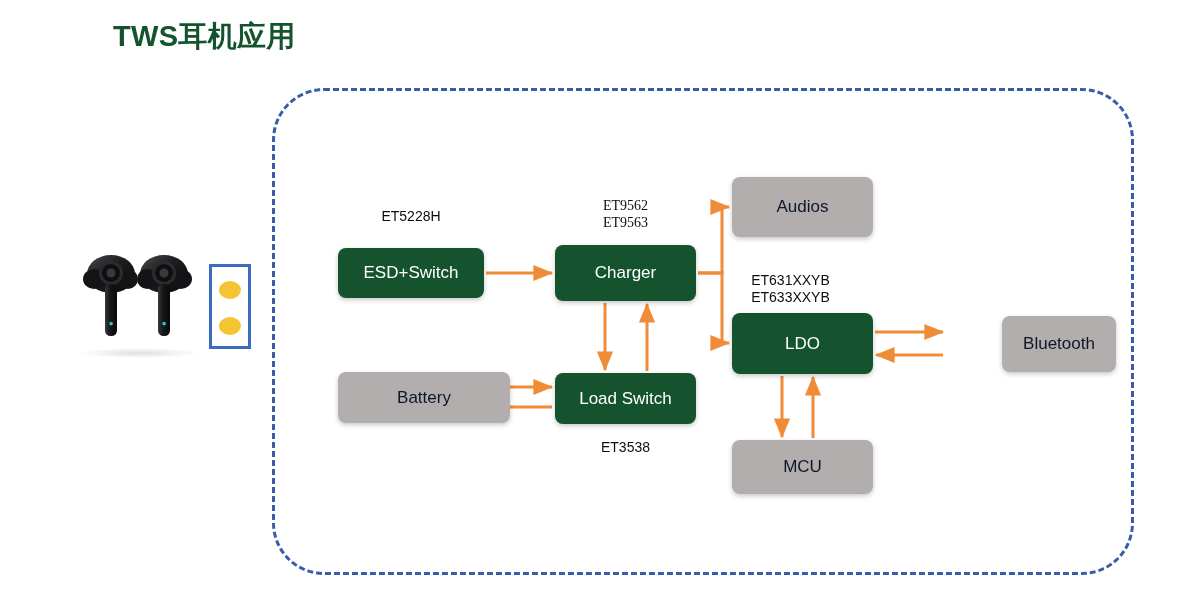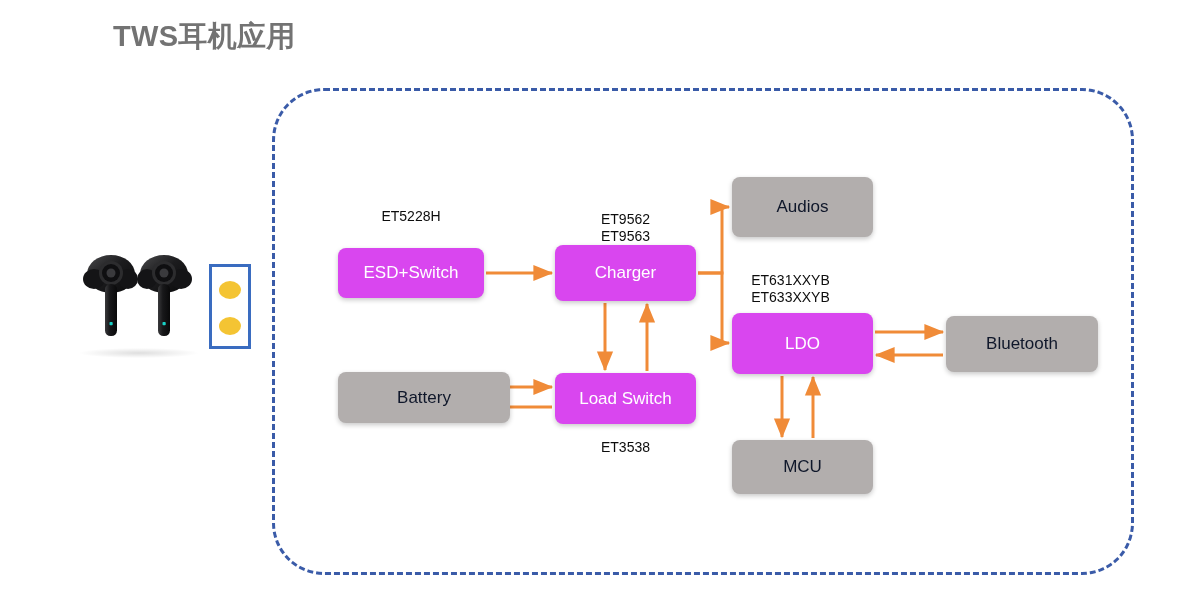--- a/index.html
+++ b/index.html
@@ -19,21 +19,21 @@
     overflow: hidden;
   }
 
   
   #page-title {
     position: absolute;
     left: 113px;
     top: 17px;
     font-size: 29px;
     font-weight: bold;
-    color: #737373;
+    color: #14532d;
     letter-spacing: 0.3px;
     white-space: nowrap;
     text-align: center;
   }
 
   
   #dashed-frame {
     position: absolute;
     left: 272px;
     top: 88px;
@@ -90,48 +90,48 @@
     box-sizing: border-box;
     border-radius: 8px;
     display: flex;
     align-items: center;
     justify-content: center;
     font-size: 17px;
     box-shadow: 0 2px 5px rgba(0,0,0,0.22);
     white-space: nowrap;
   }
   .block.blue {
-    background: #d946ef;
+    background: #14532d;
     color: #ffffff;
   }
   .block.gray {
     background: #B2AEAD;
     color: #0f172a;
   }
 
   #block-esd       { left: 338px; top: 248px; width: 146px; height: 50px; }
   #block-charger   { left: 555px; top: 245px; width: 141px; height: 56px; }
   #block-audios    { left: 732px; top: 177px; width: 141px; height: 60px; }
   #block-ldo       { left: 732px; top: 313px; width: 141px; height: 61px; }
-  #block-bluetooth { left: 946px; top: 316px; width: 152px; height: 56px; }
+  #block-bluetooth { left: 1002px; top: 316px; width: 114px; height: 56px; }
   #block-battery   { left: 338px; top: 372px; width: 172px; height: 51px; }
   #block-loadsw    { left: 555px; top: 373px; width: 141px; height: 51px; }
   #block-mcu       { left: 732px; top: 440px; width: 141px; height: 54px; }
 
   
   .annot {
     position: absolute;
     font-size: 14px;
     color: #0d0d0d;
     line-height: 17px;
     white-space: pre-line;
     text-align: center;
   }
   #annot-esd     { left: 338px; top: 208px; width: 146px; }
-  #annot-charger { left: 555px; top: 211px; width: 141px; }
+  #annot-charger { left: 555px; top: 197px; width: 141px; font-family: Liberation Serif, serif; }
   #annot-ldo     { left: 720px; top: 272px; width: 141px; }
   #annot-loadsw  { left: 555px; top: 439px; width: 141px; }
 
   
   #connectors {
     position: absolute;
     left: 0;
     top: 0;
     width: 1200px;
     height: 600px;

